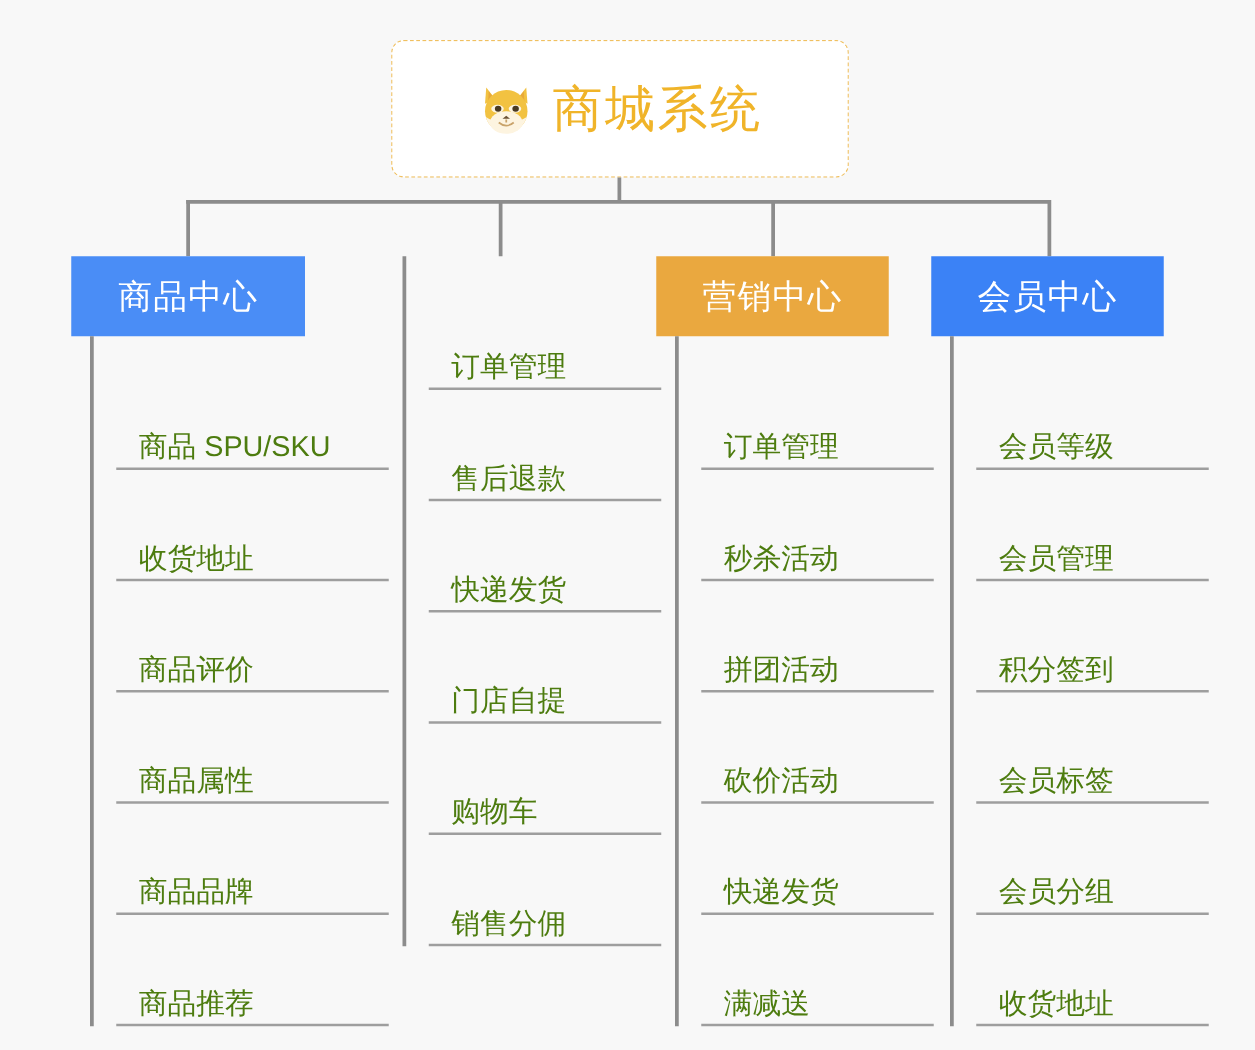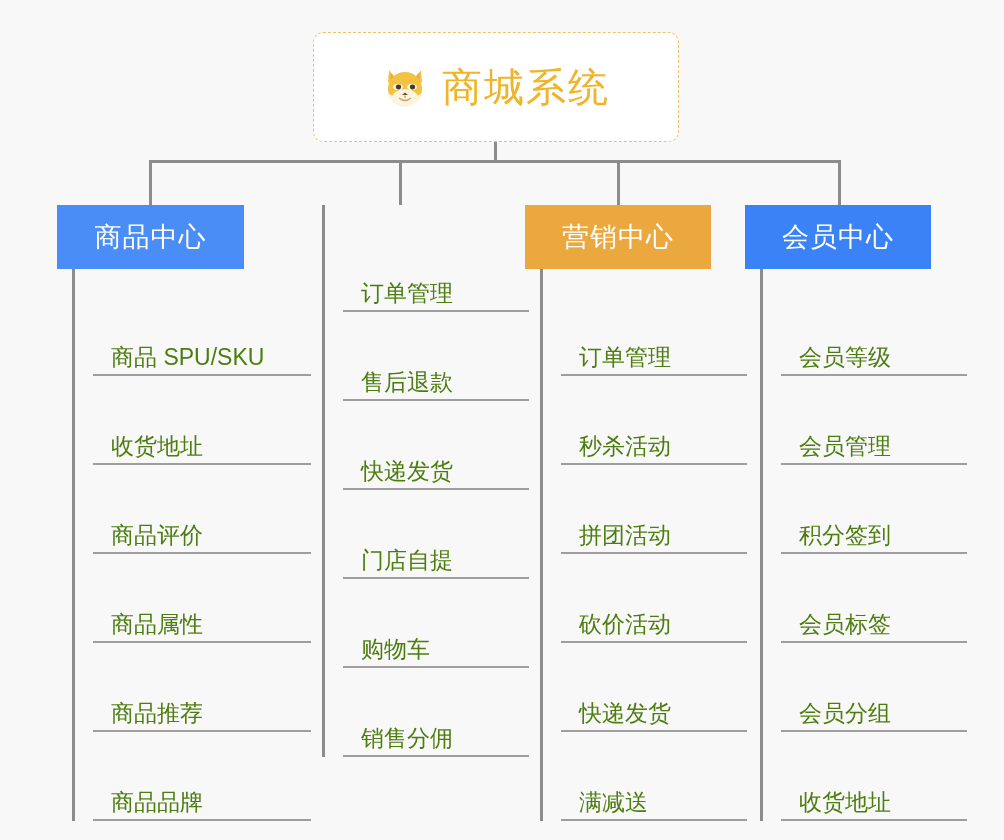--- a/index.html
+++ b/index.html
@@ -183,24 +183,24 @@
       <div class="leaf-item">
           <span class="leaf-label">收货地址</span>
         </div>
       <div class="leaf-item">
           <span class="leaf-label">商品评价</span>
         </div>
       <div class="leaf-item">
           <span class="leaf-label">商品属性</span>
         </div>
       <div class="leaf-item">
+          <span class="leaf-label">商品品牌</span>
+        </div>
+      <div class="leaf-item">
           <span class="leaf-label">商品推荐</span>
-        </div>
-      <div class="leaf-item">
-          <span class="leaf-label">商品品牌</span>
         </div>
     </div>
   </div>
 
   <div class="column c1">
     <div class="leaf-list">
       <div class="leaf-item">
           <span class="leaf-label">订单管理</span>
         </div>
       <div class="leaf-item">

